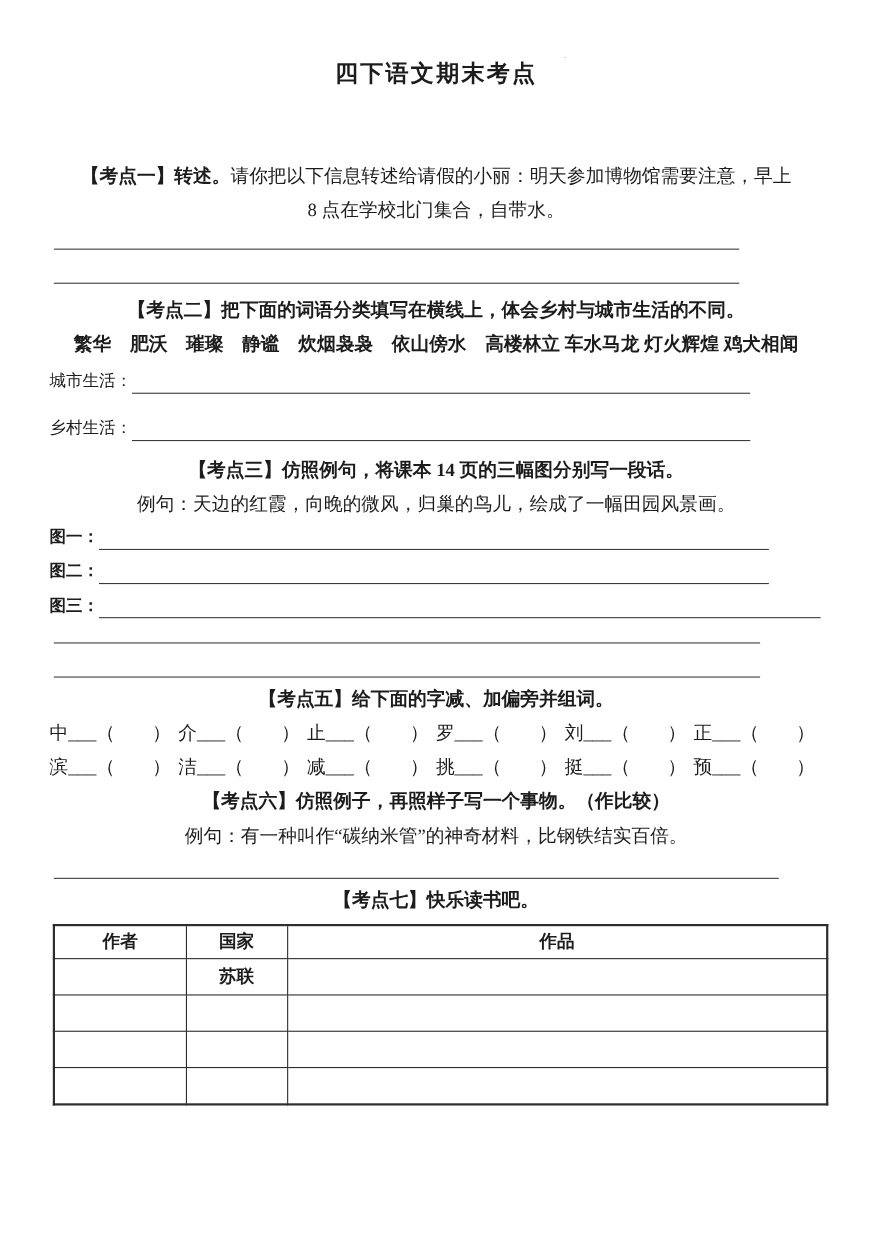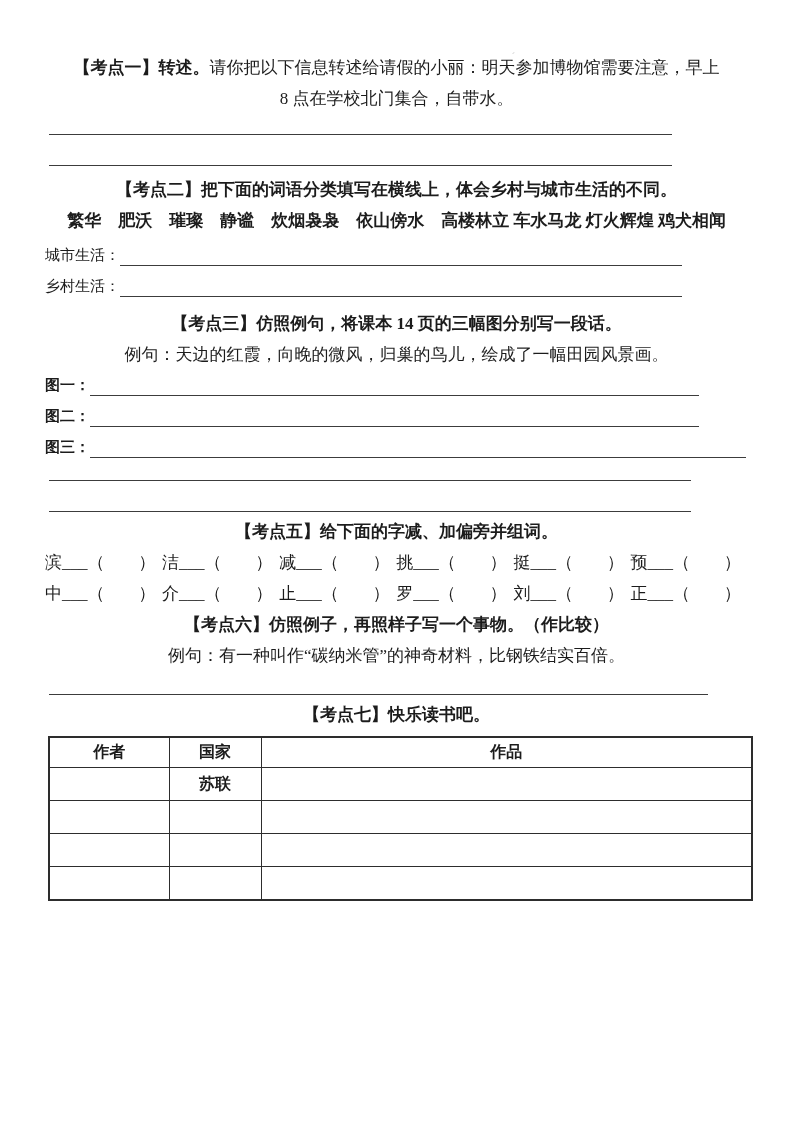--- a/index.html
+++ b/index.html
@@ -43,21 +43,21 @@
     border-bottom:1.6px solid #3c3c3c;
     margin-bottom:5px;
   }
   .w637 { width:637px; }
   .w654 { width:654px; }
   .w701 { width:701px;text-align:center; }
   .units {
     display:flex; justify-content:space-between;
     width:696px; font-size:17px; line-height:31px;
   }
-  .mt2 { margin-top:0; } .mt4 { margin-top:4px; }
+  .mt2 { margin-top:12px; } .mt4 { margin-top:4px; }
   .mt6 { margin-top:6px; } .mt8 { margin-top:8px; }
   .emph {
     background-image:radial-gradient(circle, #222 1.4px, rgba(0,0,0,0) 1.9px);
     background-size:17px 6px;
     background-repeat:repeat-x;
     background-position:2px 26px;
     padding-bottom:4px;
   }
   table.reading {
     border-collapse:collapse;
@@ -72,20 +72,21 @@
   }
   table.reading th { height:29px; font-weight:bold; }
   table.reading td { height:32px; font-weight:bold; }
   .col-author { width:120px; } .col-country { width:92px; } .col-works { width:491px; }
 </style>
 </head>
 <body>
 
 <div class="page">
 
+  <div class="title">四下语文期末考点</div>
   <div class="stray">ˊ</div>
 
   <div class="line"><span class="bold">【考点一】转述。</span><span>请你把以下信息转述给请假的小丽：明天参加博物馆需要注意，早上</span></div>
   <div class="line">8 点在学校北门集合，自带水。</div>
   <div class="blank h20 w623"></div>
   <div class="blank h30 w623"></div>
 
   <div class="line bold mt8">【考点二】把下面的词语分类填写在横线上，体会乡村与城市生活的不同。</div>
   <div class="line bold">繁华　肥沃　璀璨　静谧　炊烟袅袅　依山傍水　高楼林立 车水马龙 灯火辉煌 鸡犬相闻</div>
   <div class="fillrow w637 mt4">
@@ -110,34 +111,34 @@
   <div class="fillrow w701">
     <span class="lbl bold">图三：</span>
     <span class="fill"></span>
   </div>
 
   <div class="blank h17 w642"></div>
   <div class="blank h30 w642"></div>
 
   <div class="line bold mt4">【考点五】给下面的字减、加偏旁并组词。</div>
   <div class="units">
+    <span>中___（　　）</span>
+    <span>介___（　　）</span>
+    <span>止___（　　）</span>
+    <span>罗___（　　）</span>
+    <span>刘___（　　）</span>
+    <span>正___（　　）</span>
+  </div>
+  <div class="units">
     <span>滨___（　　）</span>
     <span>洁___（　　）</span>
     <span>减___（　　）</span>
     <span>挑___（　　）</span>
     <span>挺___（　　）</span>
     <span>预___（　　）</span>
-  </div>
-  <div class="units">
-    <span>中___（　　）</span>
-    <span>介___（　　）</span>
-    <span>止___（　　）</span>
-    <span>罗___（　　）</span>
-    <span>刘___（　　）</span>
-    <span>正___（　　）</span>
   </div>
 
   <div class="line bold">【考点六】仿照例子，再照样子写一个事物。（作比较）</div>
   <div class="line"><span>例句：有一种叫作“碳纳米管”的神奇材料，</span><span class="emph">比钢铁结实百倍</span><span>。</span></div>
   <div class="blank h23 w659"></div>
 
   <div class="line bold mt4">【考点七】快乐读书吧。</div>
   <table class="reading">
     <colgroup>
       <col class="col-author">

